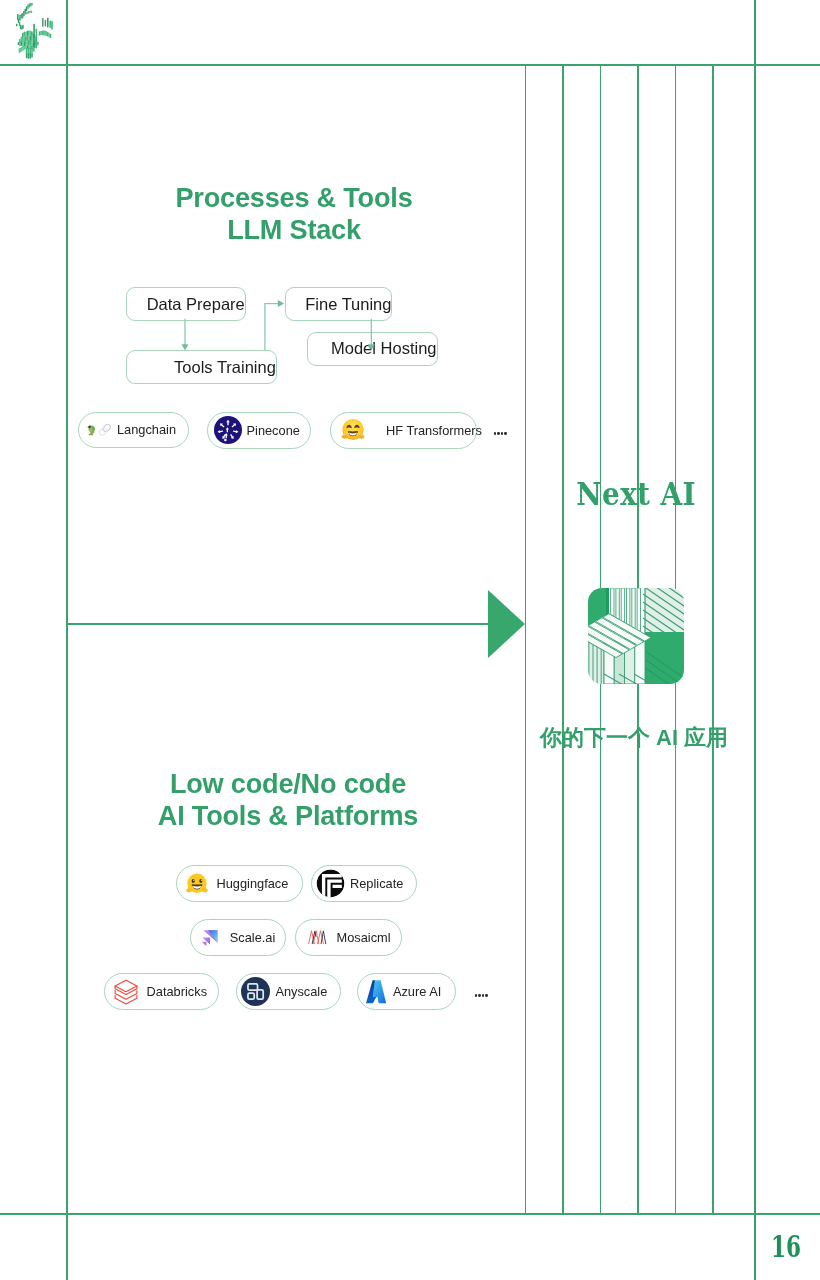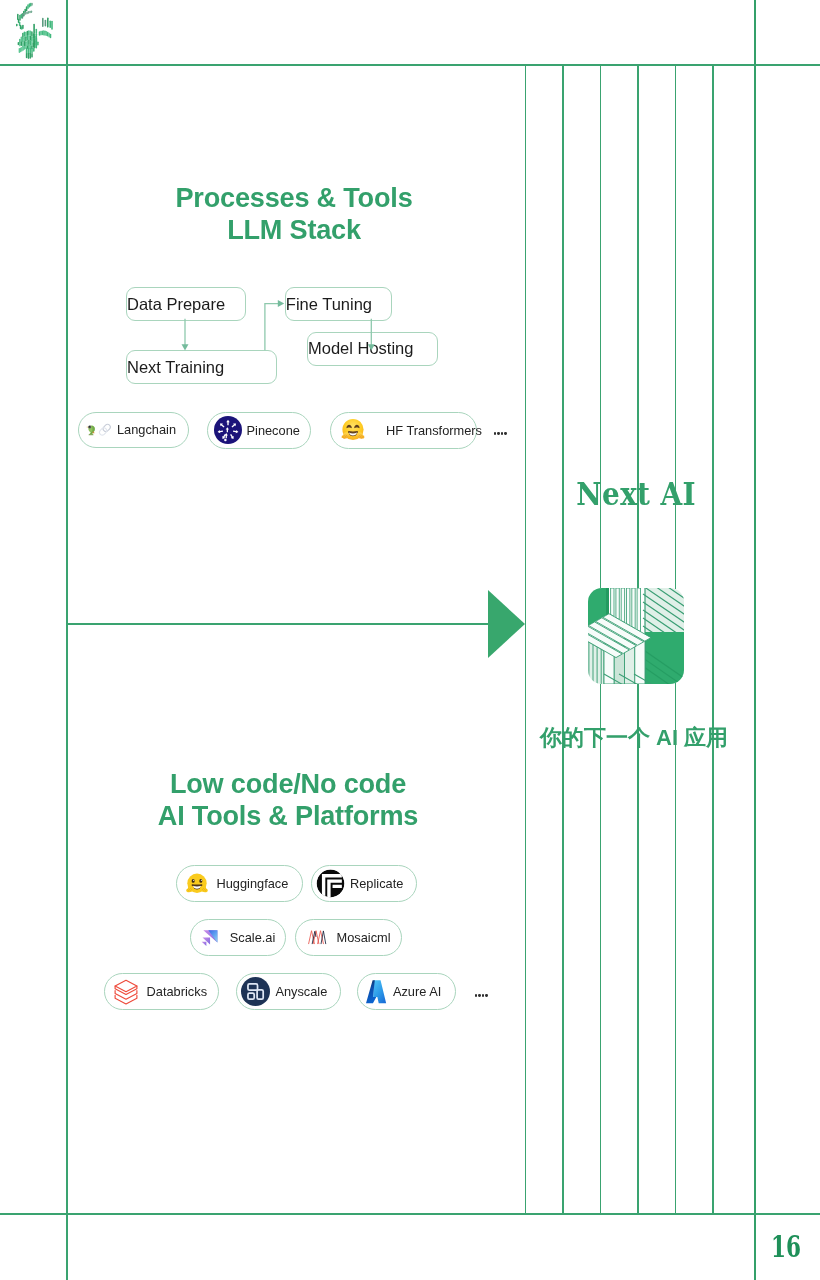--- a/index.html
+++ b/index.html
@@ -5,21 +5,21 @@
   html,body{margin:0;padding:0;}
   body{width:820px;height:1280px;background:#ffffff;font-family:"Liberation Sans",sans-serif;overflow:hidden;}
   #page{position:relative;width:820px;height:1280px;background:#fff;}
   .vline{position:absolute;background:#3aa370;width:1.6px;}
   .hline{position:absolute;background:#3aa370;height:1.6px;}
   .vline.thick{width:2.4px;background:#34a06a;}
 
   .sec-title{position:absolute;text-align:center;color:#33a06b;font-weight:700;line-height:1.24;letter-spacing:-0.2px;}
 
   .fbox{position:absolute;border:1.3px solid #a9d5bd;border-radius:9px;background:#fff;
-        display:flex;align-items:center;justify-content:flex-start;color:#1c1c1c;font-size:16.5px;}
+        display:flex;align-items:center;justify-content:flex-end;color:#1c1c1c;font-size:16.5px;}
 
   .pill{position:absolute;border:1.2px solid #a9d5bd;border-radius:999px;background:#fff;
         display:flex;align-items:center;box-sizing:border-box;}
   .pill .lbl{color:#232323;white-space:nowrap;}
   .dots4{position:absolute;display:flex;gap:0.9px;}
   .dots4 i{display:block;width:2.6px;height:2.8px;border-radius:50%;background:#2e2e2e;}
 
   .arrow-tri{position:absolute;width:0;height:0;}
 </style>
 </head>
@@ -156,21 +156,21 @@
     <div>LLM Stack</div>
   </div>
 
   <div class="fbox" style="left:126px;top:287.3px;width:117.8px;height:31.5px;">
     <span>Data Prepare</span>
     </div>
   <div class="fbox" style="left:284.8px;top:287.3px;width:105.7px;height:31.5px;">
     <span>Fine Tuning</span>
     </div>
   <div class="fbox" style="left:126px;top:350.3px;width:148.9px;height:31.5px;">
-    <span>Next Training</span>
+    <span>Tools Training</span>
     </div>
   <div class="fbox" style="left:307px;top:332px;width:128.5px;height:31.5px;">
     <span>Model Hosting</span>
     </div>
 
   <svg style="position:absolute;left:0;top:0;width:820px;height:1280px;overflow:visible;pointer-events:none;">
     <g stroke="#8ec9ad" stroke-width="1.3" fill="none">
       <path d="M185,318.8 L185,345.5"></path>
       <path d="M264.9,350.3 L264.9,303.6 L279.5,303.6"></path>
       <path d="M371.3,318.8 L371.3,345.5"></path>

